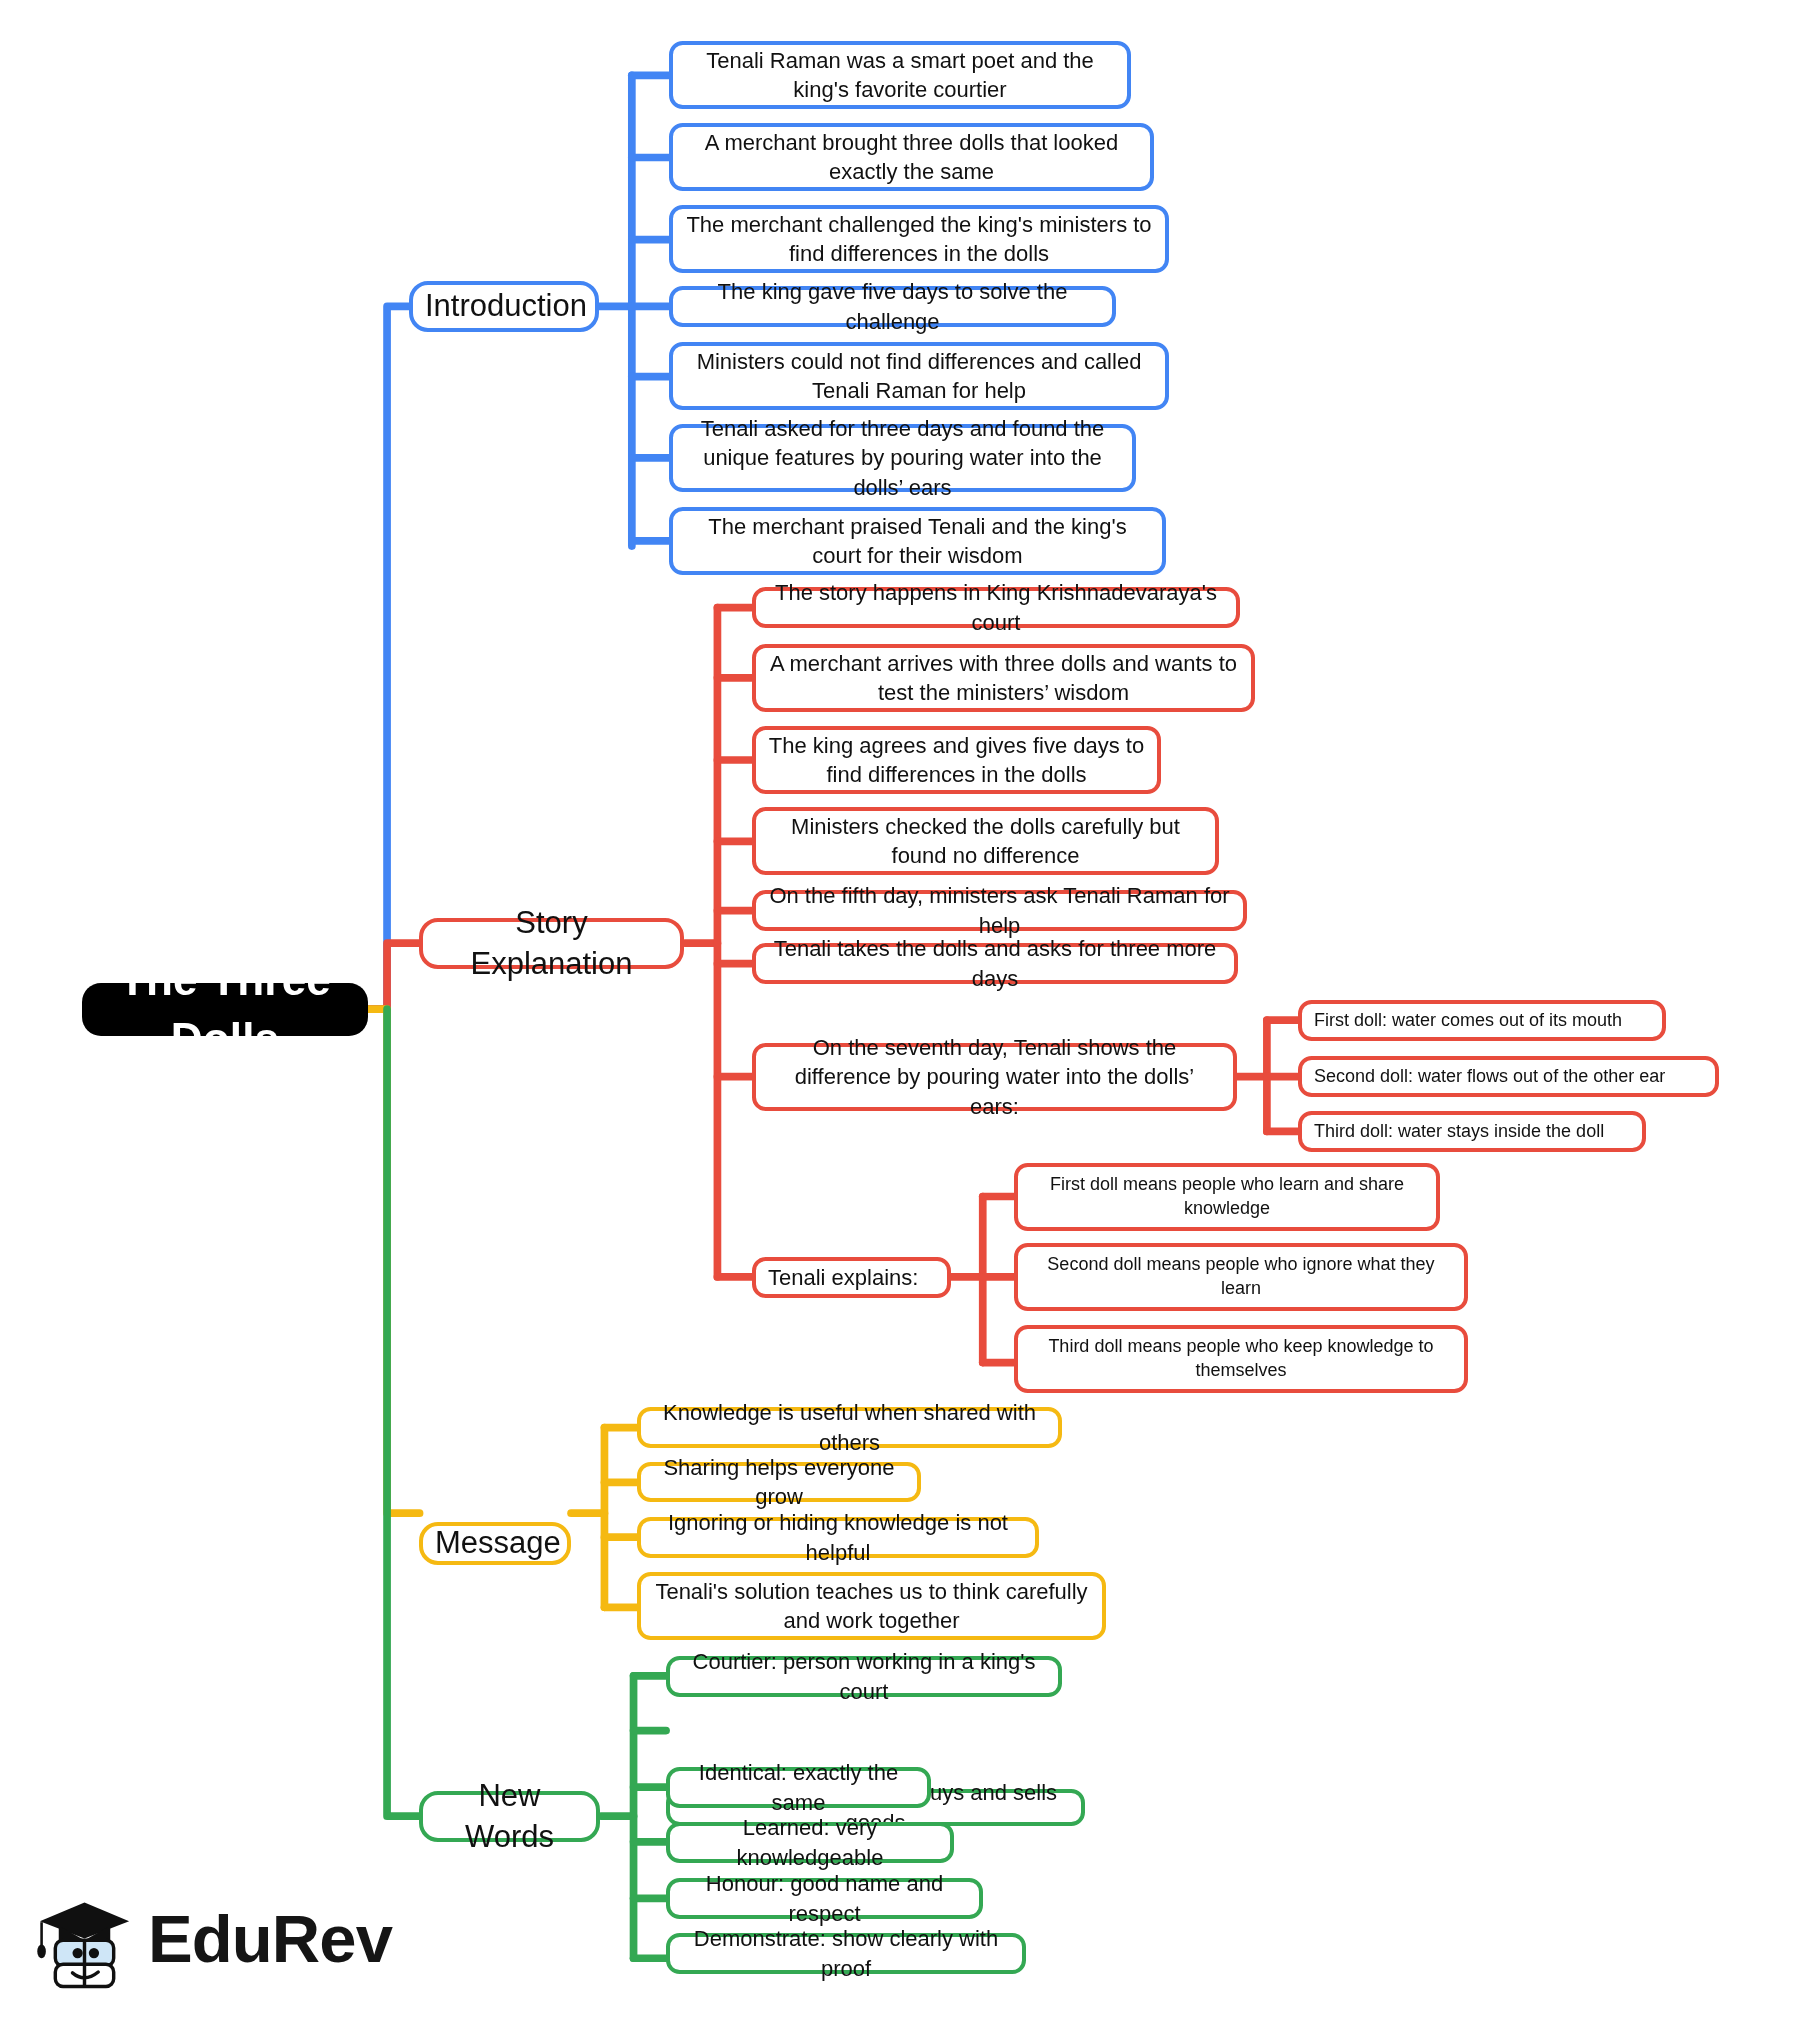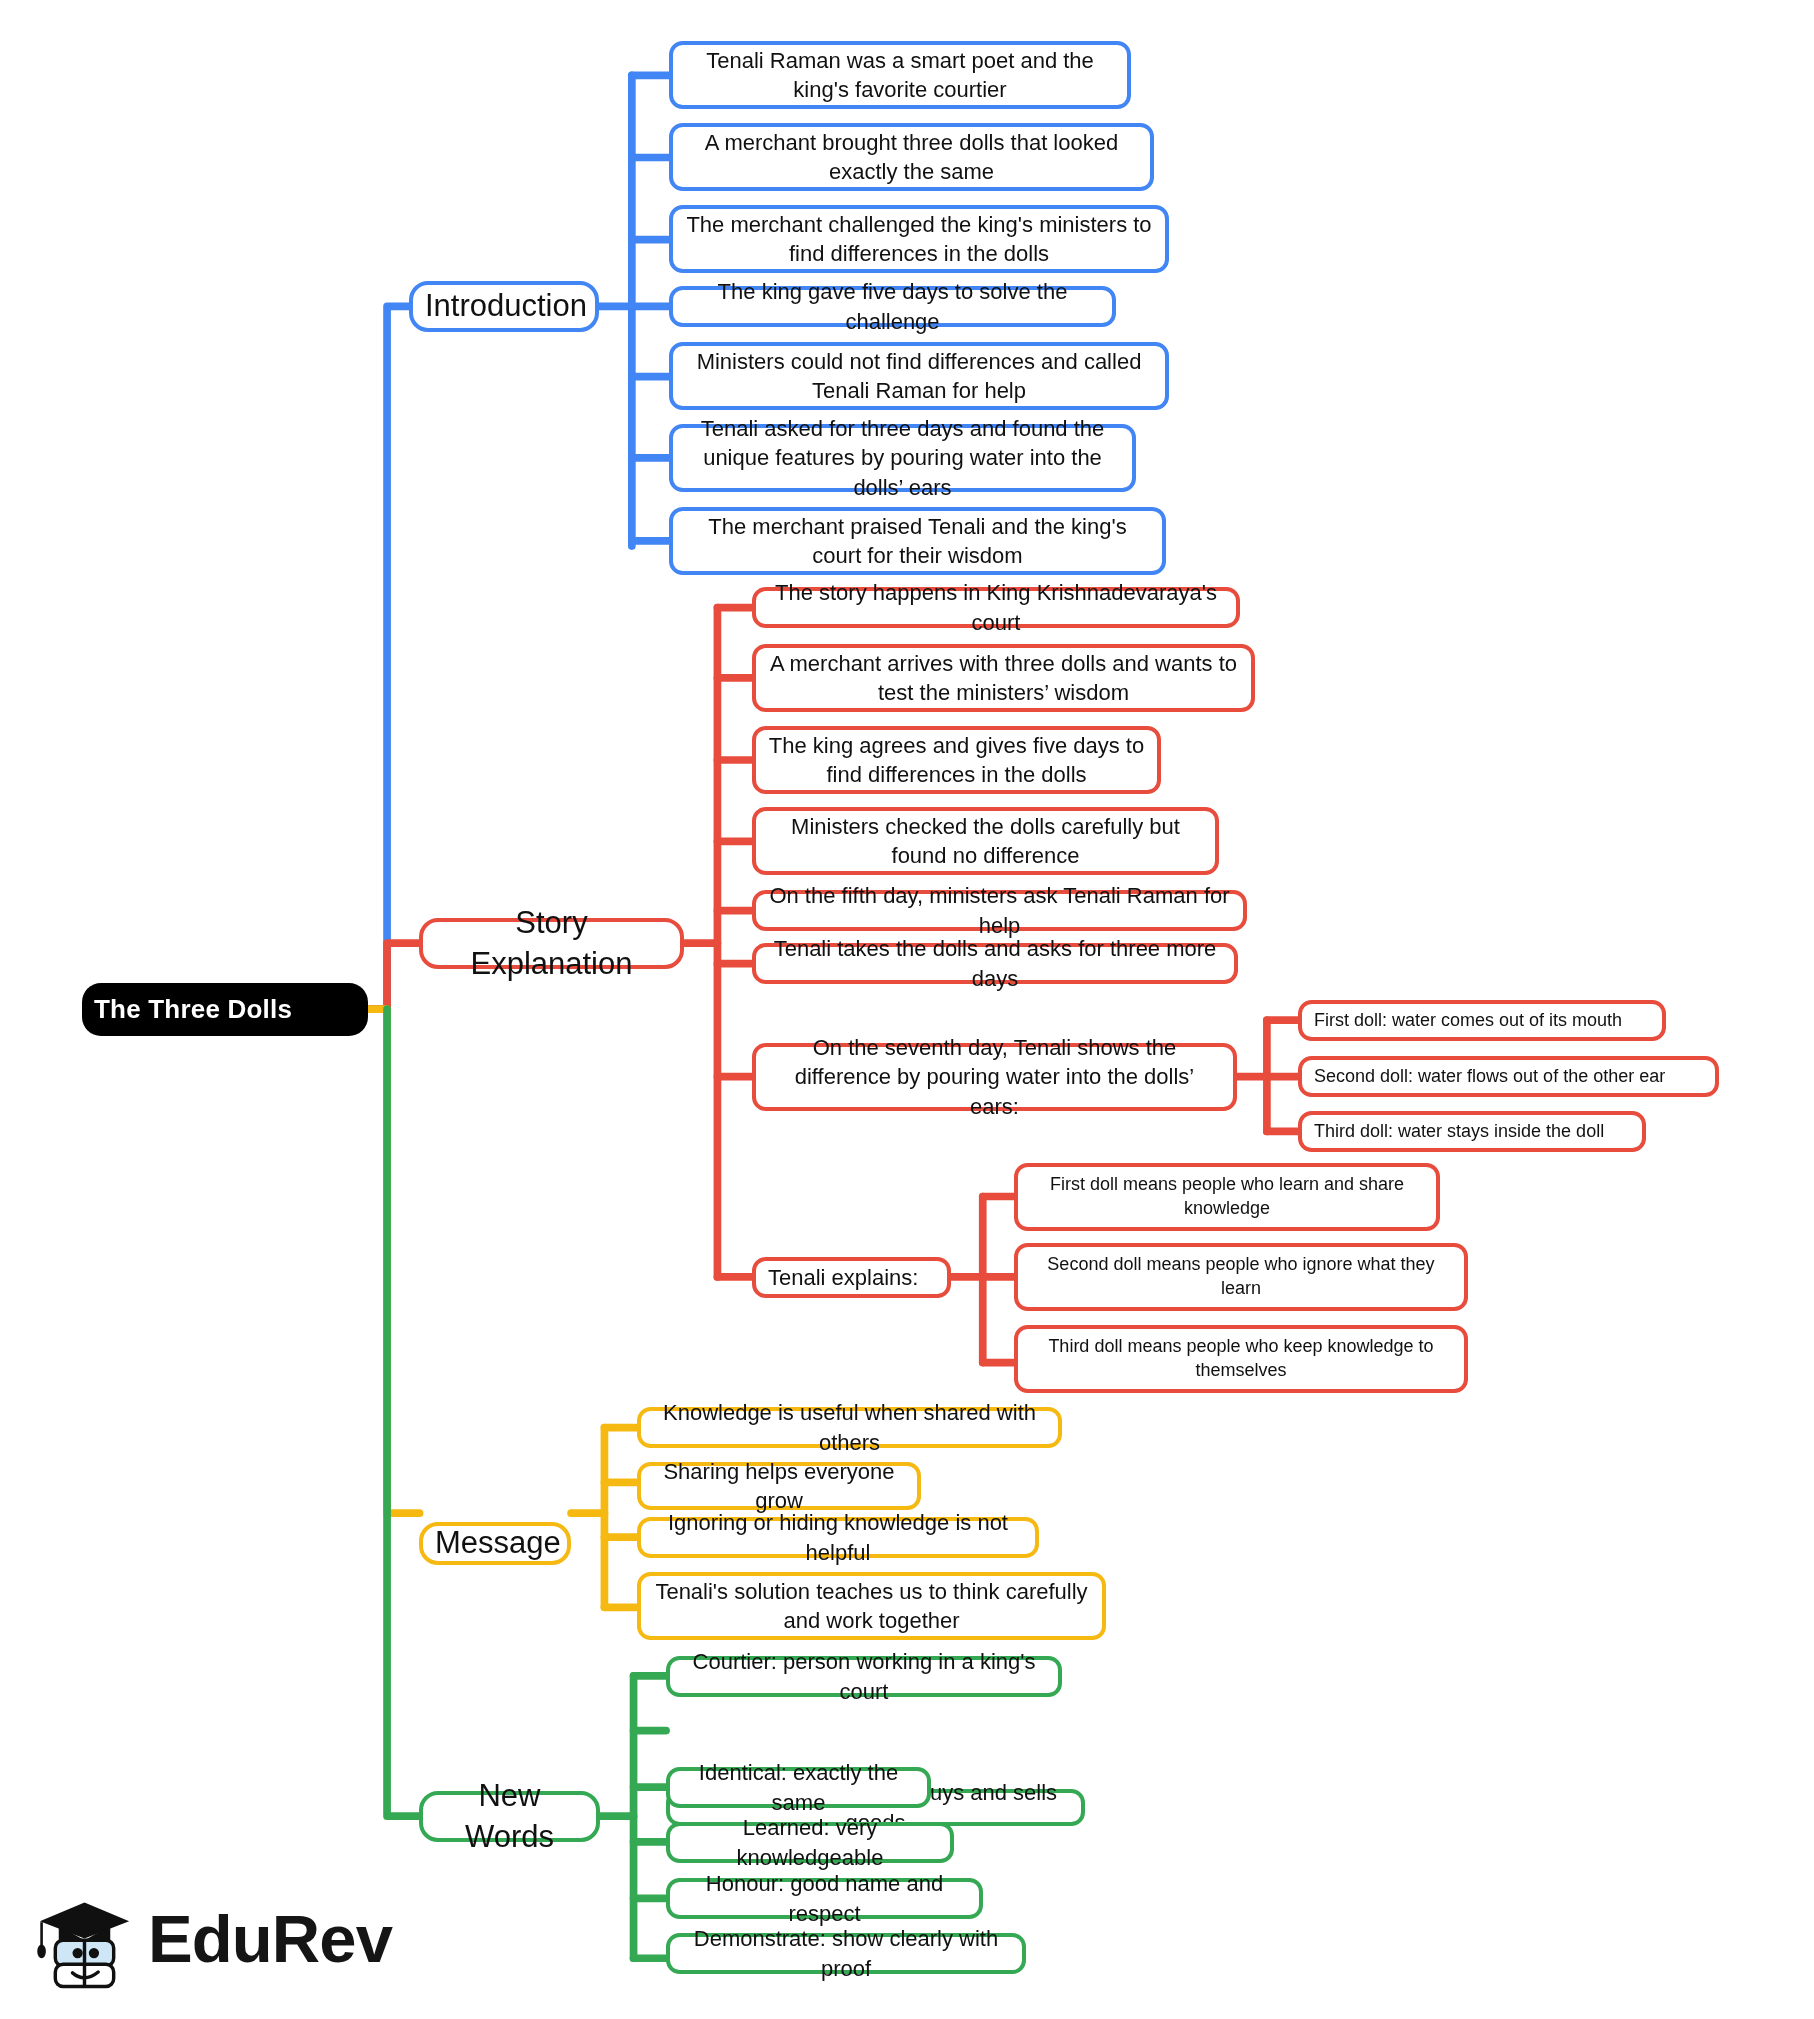--- a/index.html
+++ b/index.html
@@ -30,21 +30,21 @@
     display: flex;
     align-items: center;
     text-align: center;
     line-height: 1.32;
     color: #111111;
     padding: 5.1px 12px;
   }
   .root {
     background: #000000;
     color: #ffffff;
-    font-size: 26px;
+    font-size: 44px;
     font-weight: bold;
     border-radius: 19px;
     border: none;
     letter-spacing: 0.2px;
   }
   .branch {
     font-size: 31px;
     border-width: 4.3px;
     border-style: solid;
     border-radius: 19px;
@@ -229,21 +229,21 @@
     <span>Third doll means people who keep knowledge to themselves</span>
   </div>
 
   <div class="node branch b-yellow" style="left:419px; top:1522px; width:152px; height:43px;">
     <span>Message</span>
   </div>
 
   <div class="node leaf b-yellow" style="left:637px; top:1407px; width:425px; height:41px;">
     <span>Knowledge is useful when shared with others</span>
   </div>
-  <div class="node leaf b-yellow" style="left:637px; top:1462px; width:284px; height:48px;">
+  <div class="node leaf b-yellow" style="left:637px; top:1462px; width:284px; height:40px;">
     <span>Sharing helps everyone grow</span>
   </div>
   <div class="node leaf b-yellow" style="left:637px; top:1517px; width:402px; height:41px;">
     <span>Ignoring or hiding knowledge is not helpful</span>
   </div>
   <div class="node leaf b-yellow" style="left:637px; top:1572px; width:469px; height:68px;">
     <span>Tenali's solution teaches us to think carefully and work together</span>
   </div>
 
   <div class="node branch b-green" style="left:419px; top:1791px; width:181px; height:51px;">

